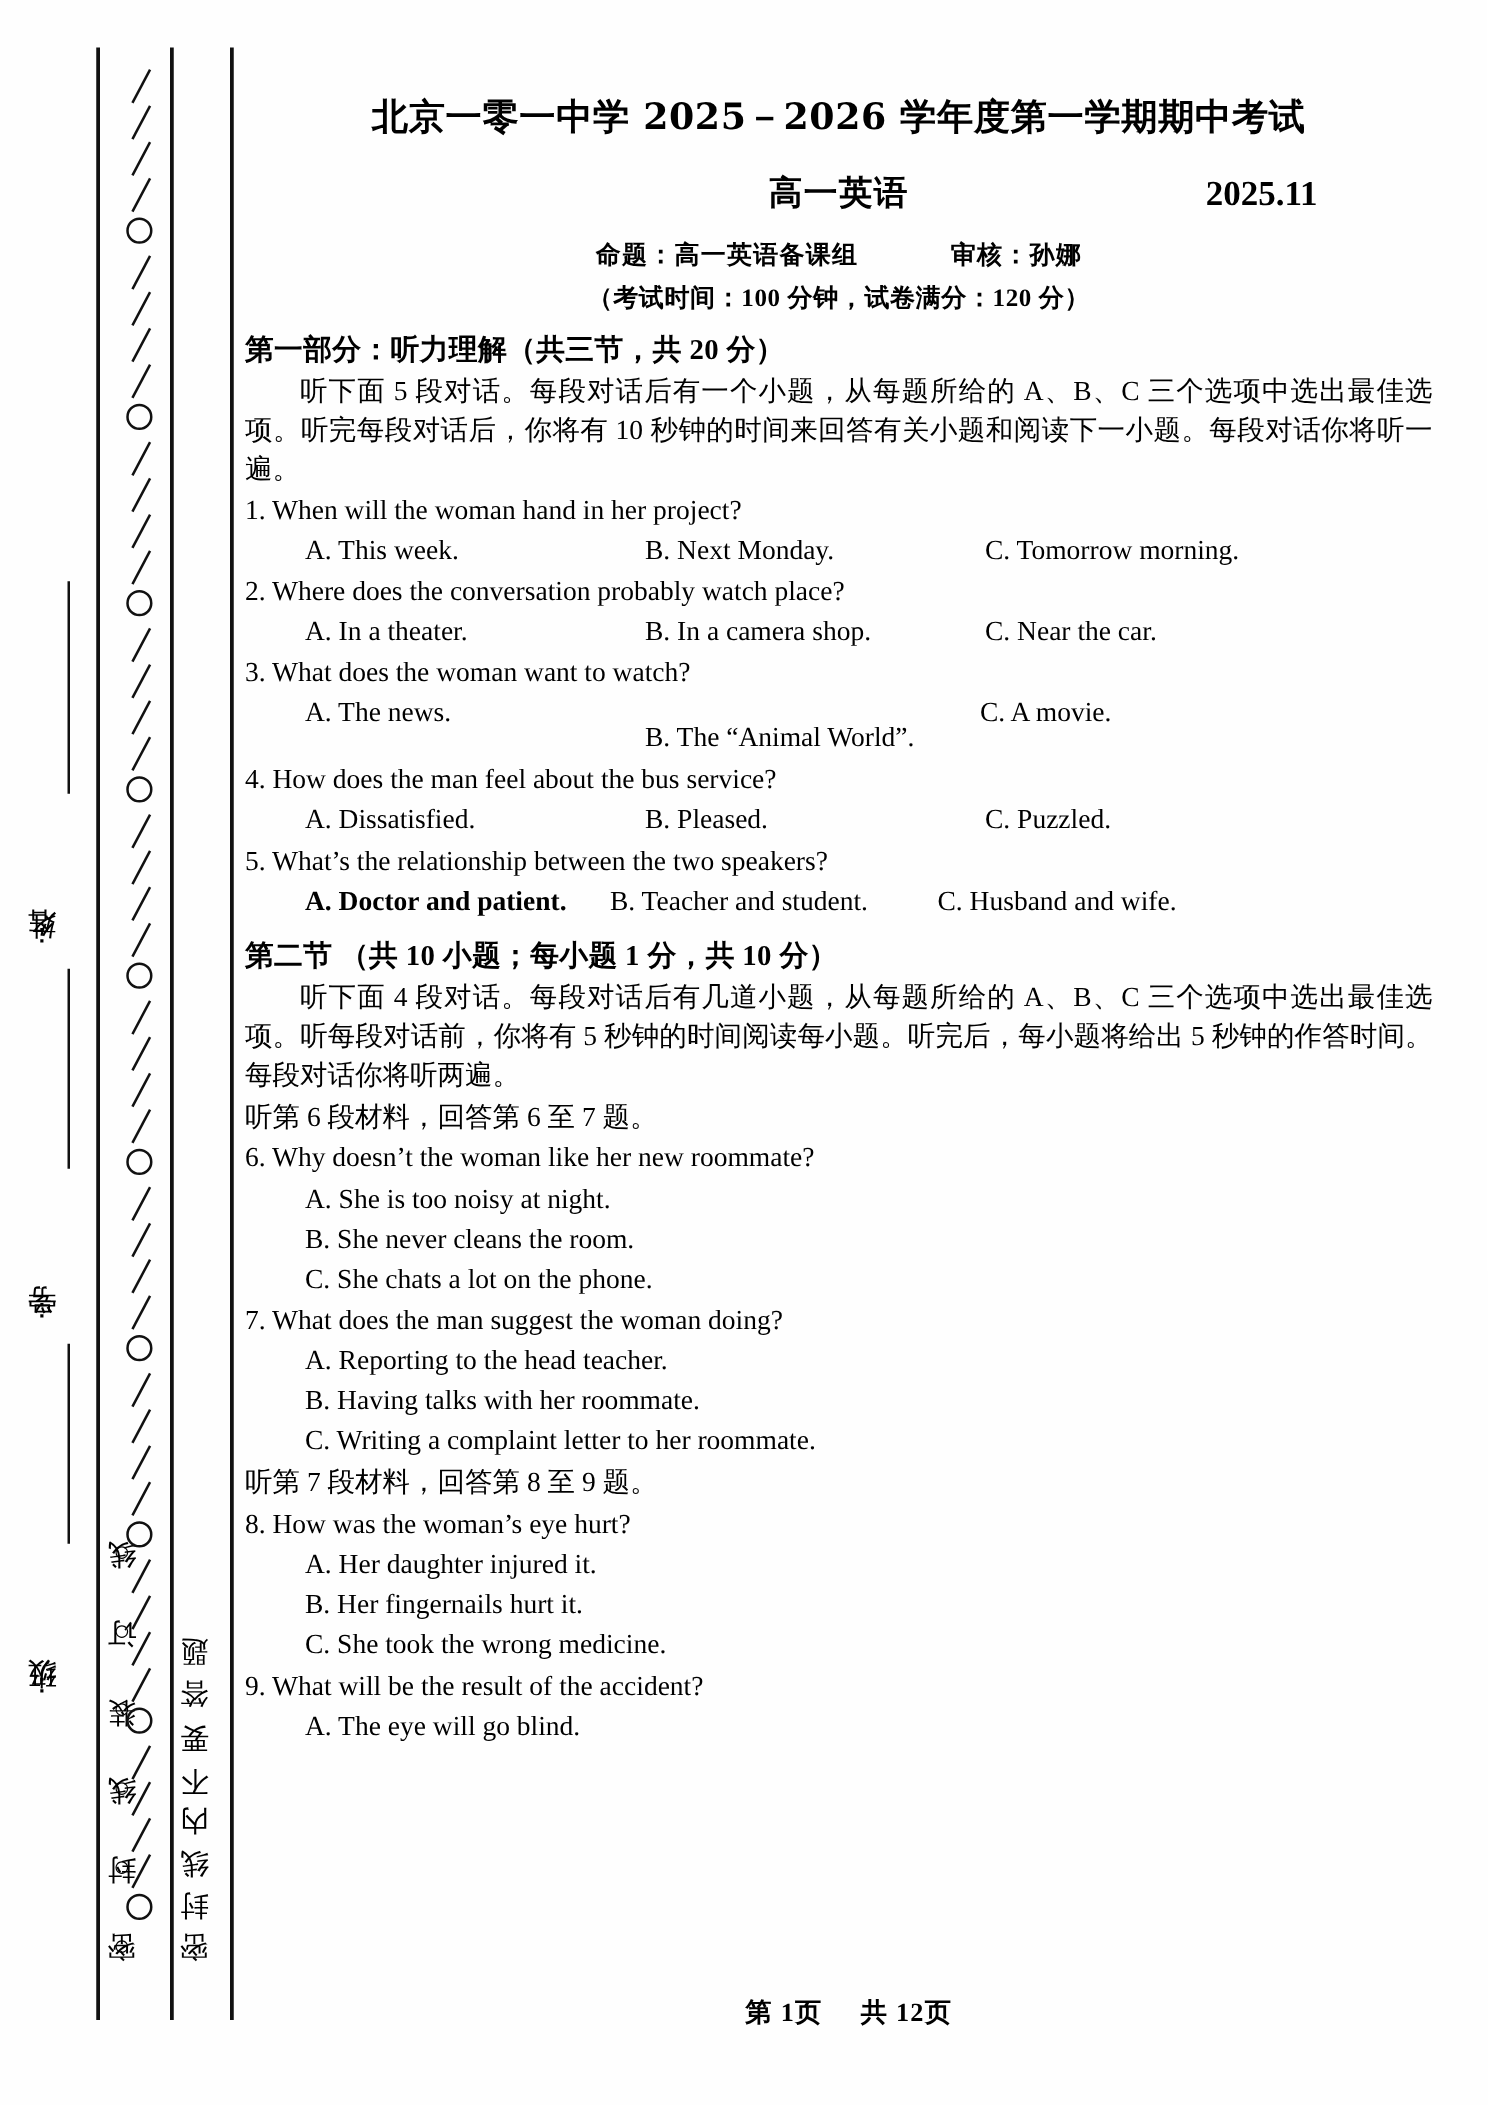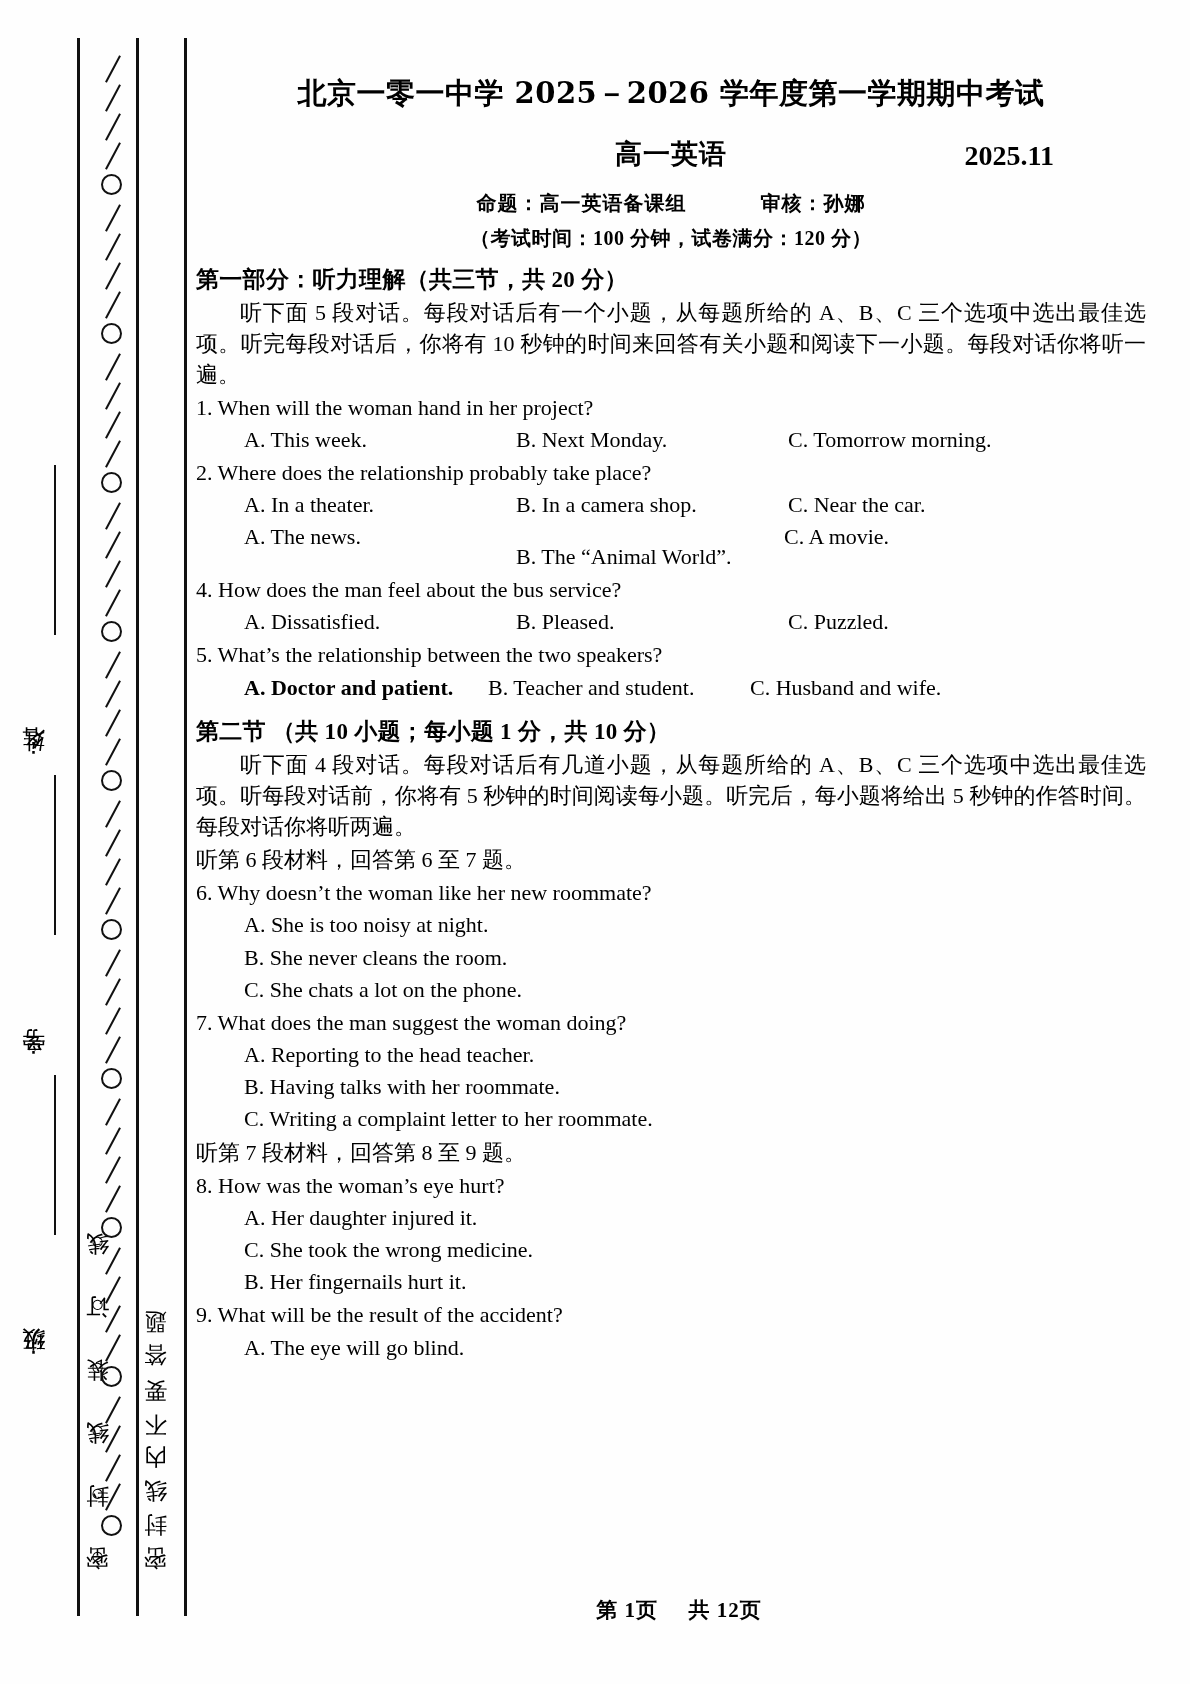--- a/index.html
+++ b/index.html
@@ -364,28 +364,32 @@
       <span>When will the woman hand in her project?</span>
     </div>
     <div class="opts-row">
       <span class="opt c1">A. This week.</span>
       <span class="opt c2">B. Next Monday.</span>
       <span class="opt c3">C. Tomorrow morning.</span>
     </div>
 
     <div class="q-stem">
       <span>2.</span>
-      <span>Where does the relationship probably take place?</span>
+      <span>Where does the conversation probably watch place?</span>
     </div>
     <div class="opts-row">
       <span class="opt c1">A. In a theater.</span>
       <span class="opt c2">B. In a camera shop.</span>
       <span class="opt c3">C. Near the car.</span>
     </div>
 
+    <div class="q-stem">
+      <span>3.</span>
+      <span>What does the woman want to watch?</span>
+    </div>
     <div class="opts-row w-q3">
       <span class="opt c1">A. The news.</span>
       <span class="opt c2">B. The “Animal World”.</span>
       <span class="opt c3">C. A movie.</span>
     </div>
 
     <div class="q-stem">
       <span>4.</span>
       <span>How does the man feel about the bus service?</span>
     </div>
@@ -432,22 +436,22 @@
     </div>
 
     <div class="material-line">听第 7 段材料，回答第 8 至 9 题。</div>
 
     <div class="q-stem">
       <span>8.</span>
       <span>How was the woman’s eye hurt?</span>
     </div>
     <div class="opt-stack">
       <div>A. Her daughter injured it.</div>
+      <div>B. Her fingernails hurt it.</div>
       <div>C. She took the wrong medicine.</div>
-      <div>B. Her fingernails hurt it.</div>
     </div>
 
     <div class="q-stem">
       <span>9.</span>
       <span>What will be the result of the accident?</span>
     </div>
     <div class="opt-stack">
       <div>A. The eye will go blind.</div>
     </div>
 

